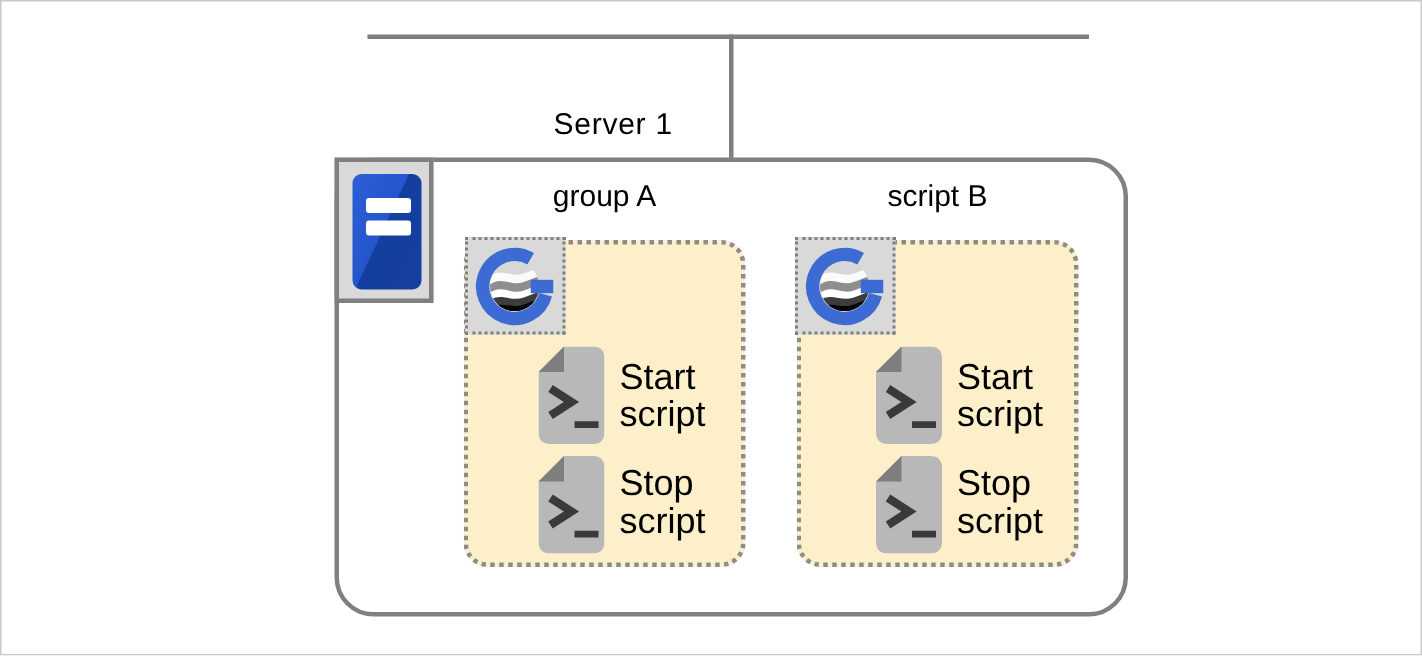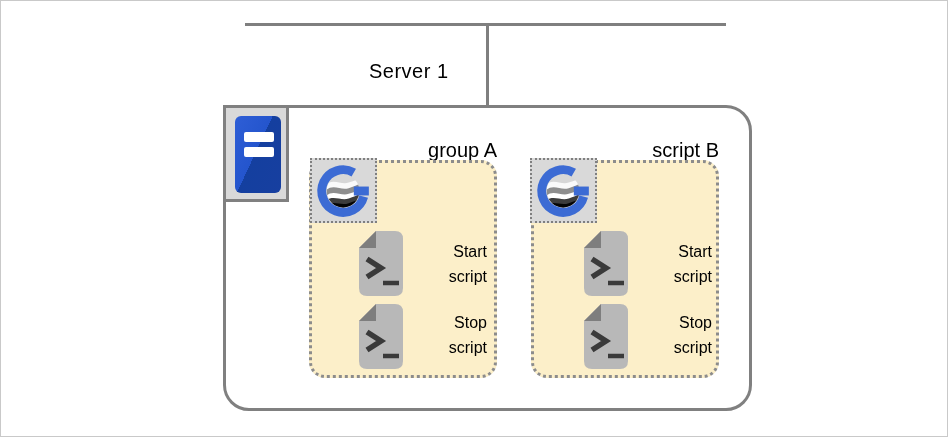--- a/index.html
+++ b/index.html
@@ -11,21 +11,21 @@
     box-sizing:border-box;
     font-family:"Liberation Sans","DejaVu Sans",sans-serif;
     color:#000;
     overflow:hidden;
   }
   
   .bus-h{position:absolute;left:244px;top:22px;width:481px;height:3px;background:#7f7f7f;}
   .bus-v{position:absolute;left:485px;top:22px;width:3px;height:85px;background:#7f7f7f;}
 
   .server-label{
-    position:absolute;left:368px;top:59px;
+    position:absolute;left:368px;top:71px;
     font-size:20px;letter-spacing:.5px;white-space:nowrap;
   }
 
   
   .server-box{
     position:absolute;left:222px;top:104px;width:529px;height:306px;
     border:3px solid #808080;border-radius:26px;background:#ffffff;
     box-sizing:border-box;
   }
 
@@ -51,39 +51,39 @@
     position:absolute;top:159px;width:188px;height:218px;
     background:#fcefc9;
     border:3px dotted #8c8c8c;border-radius:16px;
     box-sizing:border-box;
   }
   .group.a{left:308px;}
   .group.b{left:530px;}
 
   .group-label{
     position:absolute;top:119px;width:188px;
-    text-align:right;font-size:20px;white-space:nowrap;margin-top:19px;
+    text-align:center;font-size:20px;white-space:nowrap;
   }
   .group-label.a{left:308px;}
   .group-label.b{left:530px;}
 
   
   .logo-box{
     position:absolute;top:157px;width:67px;height:65px;
     background:#d9d9d9;border:2px dotted #7f7f7f;box-sizing:border-box;
     z-index:4;display:flex;align-items:center;justify-content:center;
   }
   .logo-box.a{left:309px;}
   .logo-box.b{left:529px;}
 
   
   .script-icon{position:absolute;width:44px;height:65px;}
   .script-label{
     position:absolute;width:74px;
-    font-size:16px;line-height:25px;text-align:right;
+    font-size:24px;line-height:25px;
   }
   .ga.i1 .script-icon{left:358px;top:230px;}
   .ga.i1 .script-label{left:412px;top:238px;}
   .ga.i2 .script-icon{left:358px;top:303px;}
   .ga.i2 .script-label{left:412px;top:309px;}
   .gb.i1 .script-icon{left:583px;top:230px;}
   .gb.i1 .script-label{left:637px;top:238px;}
   .gb.i2 .script-icon{left:583px;top:303px;}
   .gb.i2 .script-label{left:637px;top:309px;}
 </style>

